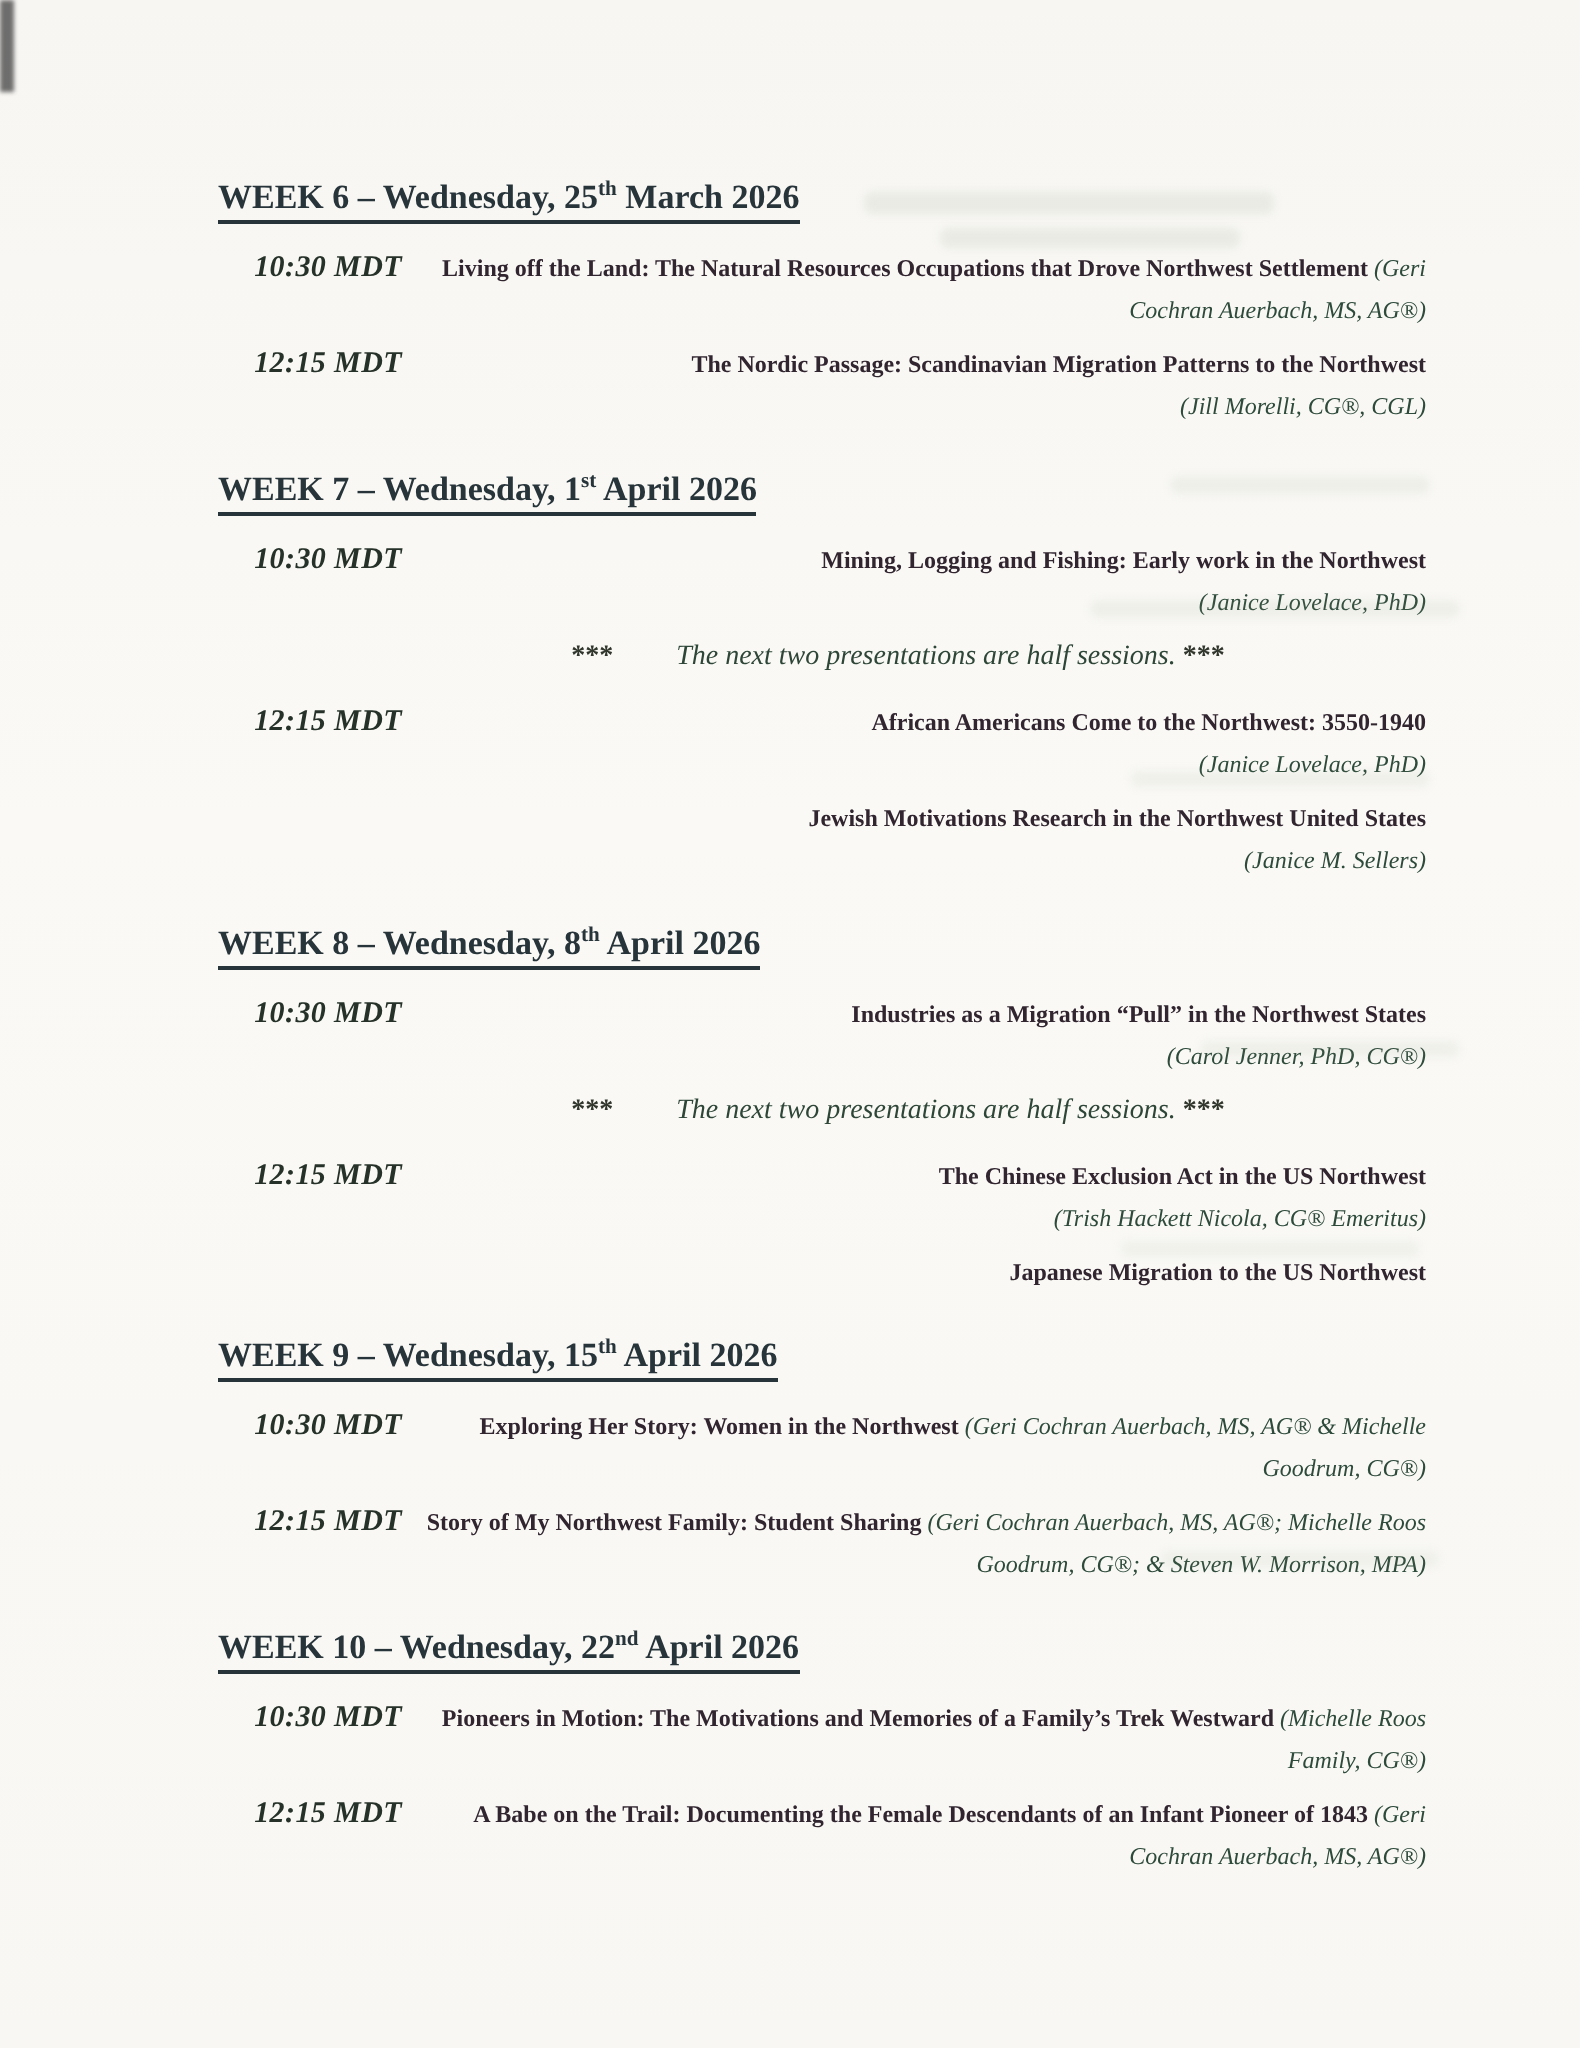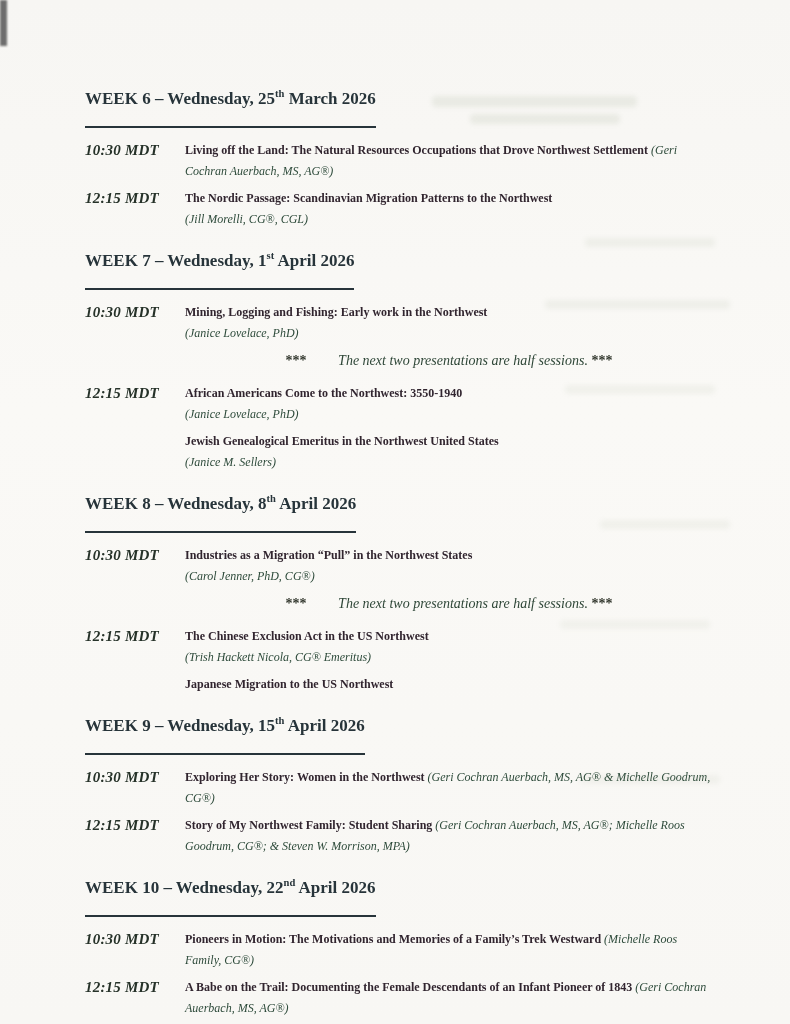--- a/index.html
+++ b/index.html
@@ -30,24 +30,25 @@
   
   .week{margin:0 0 20px 0;}
   .week-heading{
     margin:0 0 12px 0;
     font-size:17px;line-height:21px;font-weight:bold;
     color:#27343a;
   }
   .week-heading .hd{
     display:inline-block;
     border-bottom:2px solid currentColor;
-    padding-bottom:17px;
+    padding-bottom:1px;
+    margin-left:24px;
   }
   .week-heading sup{font-size:.62em;vertical-align:super;line-height:0;}
-  .session{display:flex;margin:0 0 6px 0;}
+  .session{display:flex;margin:0 0 6px 16px;text-align:right;}
   .session:last-child{margin-bottom:0;}
   .time{
     flex:0 0 100px;width:100px;
     font-size:15px;line-height:21px;
     font-weight:bold;font-style:italic;
     color:#263229;
     letter-spacing:.2px;
   }
   .entry{flex:1;font-size:12px;line-height:21px;max-width:528px;}
   .title{font-weight:bold;color:#31252f;}
@@ -114,21 +115,21 @@
     <div class="session">
       <div class="time">12:15 MDT</div>
       <div class="entry">
         <span class="title">African Americans Come to the Northwest: 3550-1940</span>
         <span class="presenter block">(Janice Lovelace, PhD)</span>
       </div>
     </div>
     <div class="session">
       <div class="time"></div>
       <div class="entry">
-        <span class="title">Jewish Genealogical Emeritus in the Northwest United States</span>
+        <span class="title">Jewish Motivations Research in the Northwest United States</span>
         <span class="presenter block">(Janice M. Sellers)</span>
       </div>
     </div>
   </section>
 
   <section class="week">
     <h2 class="week-heading"><span class="hd"><span>WEEK 8 – Wednesday, 8</span><sup>th</sup><span> April 2026</span></span></h2>
     <div class="session">
       <div class="time">10:30 MDT</div>
       <div class="entry">

